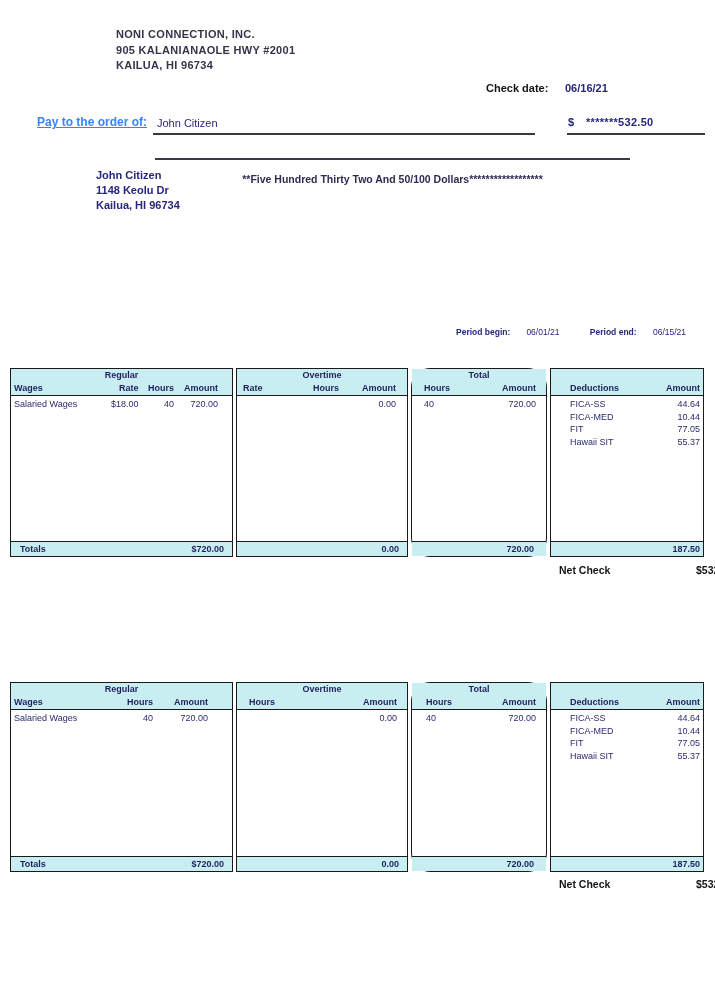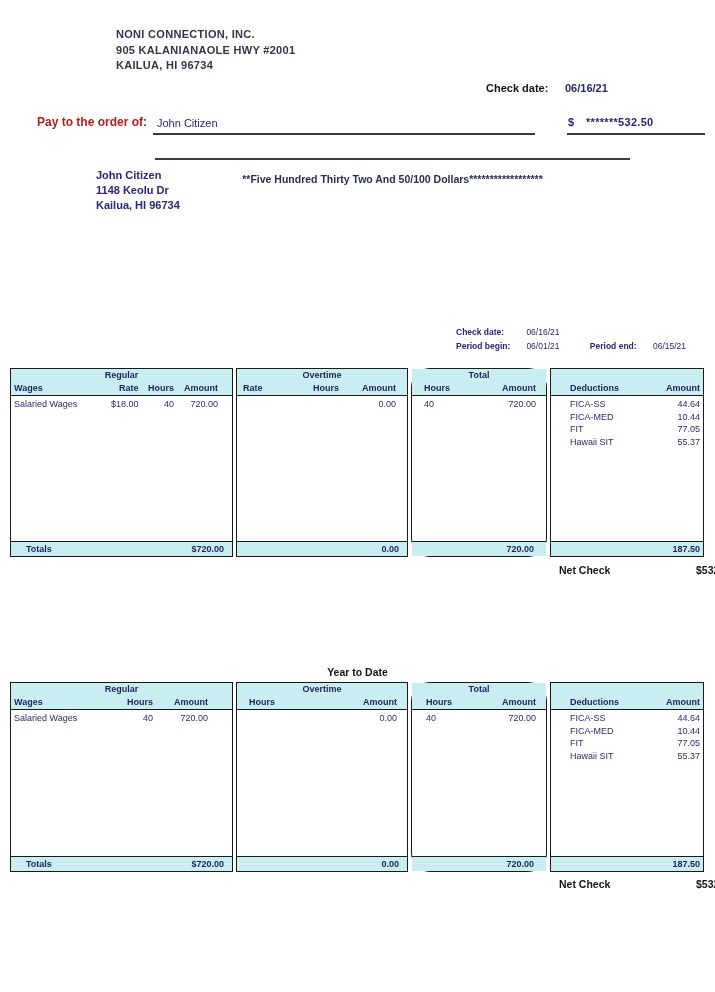--- a/index.html
+++ b/index.html
@@ -6,21 +6,21 @@
   .page{
     position:relative;width:715px;height:992px;background:#ffffff;overflow:hidden;
     font-family:"Liberation Sans",sans-serif;color:#222;
   }
   .abs{position:absolute;}
   
   .company{left:116px;top:27px;font-size:11px;font-weight:bold;color:#38324a;line-height:15.5px;letter-spacing:.3px;}
   .chk-date-row{left:486px;top:82px;font-size:11px;}
   .chk-date-row .lbl{font-weight:bold;color:#141414;}
   .chk-date-row .val{position:absolute;left:79px;top:0;color:var(--value_text,#26267d);font-weight:bold;white-space:nowrap;}
-  .payto-lbl{left:37px;top:115px;font-size:12px;font-weight:bold;color:#b91c1c;white-space:nowrap;}
+  .payto-lbl{left:37px;top:115px;font-size:12px;font-weight:bold;color:#3b82f6;white-space:nowrap;text-decoration:underline;}
   .payee-name{left:157px;top:117px;font-size:11px;color:var(--value_text,#26267d);}
   .uline{background:#3a3a42;height:2px;}
   .ul1{left:153px;top:133px;width:382px;}
   .dollar-sign{left:568px;top:116px;font-size:11px;font-weight:bold;color:var(--value_text,#26267d);}
   .amt-num{left:586px;top:116px;font-size:11px;font-weight:bold;color:var(--value_text,#26267d);letter-spacing:.3px;}
   .ul2{left:567px;top:133px;width:138px;}
   .amt-words{left:155px;top:141px;width:475px;text-align:center;font-size:10.5px;font-weight:bold;color:#2c2c52;white-space:nowrap;margin-top:32px;}
   .ul3{left:155px;top:158px;width:475px;height:1.5px;}
   .payee-block{left:96px;top:168px;font-size:11px;color:var(--value_text,#26267d);line-height:15px;font-weight:bold;}
   
@@ -66,21 +66,21 @@
   
   .t2 .cB1{width:50px;padding-left:12px;}
   .t2 .cB2{width:118px;text-align:right;padding-right:8px;}
   
   .t2 .cC1{width:52px;padding-left:14px;}
   .t2 .cC2{width:80px;text-align:right;padding-right:8px;}
   
   .cD1{padding-left:19px;}
   .cD2{text-align:right;padding-right:3px;}
   
-  .totlbl{padding-left:15px;}
+  .totlbl{padding-left:9px;}
   .totA{flex:1;text-align:right;padding-right:8px;}
   .totB{flex:1;text-align:right;padding-right:8px;}
   .totC{flex:1;text-align:right;padding-right:12px;}
   .totD{flex:1;text-align:right;padding-right:3px;}
   
   .netline{width:175px;display:flex;justify-content:space-between;font-size:10.5px;font-weight:bold;color:#141414;}
   .nl1{left:559px;top:564px;}
   .nl2{left:559px;top:878px;}
   .ytd-title{left:10px;top:666px;width:695px;text-align:center;font-size:10.5px;font-weight:bold;color:#141414;}
 </style>
@@ -112,24 +112,20 @@
   <div class="abs uline ul3"></div>
 
   <div class="abs payee-block">
     <div>John Citizen</div>
     <div>1148 Keolu Dr</div>
     <div>Kailua, HI 96734</div>
   </div>
 
   <div class="abs stub-dates">
     <div class="row">
-      <span class="lbl sd-l1">Check date:</span>
-      <span class="sd-v1">06/16/21</span>
-    </div>
-    <div class="row">
       <span class="lbl sd-l1">Period begin:</span>
       <span class="sd-v1">06/01/21</span>
       <span class="sd-pe">Period end:</span>
       <span class="sd-pev">06/15/21</span>
     </div>
   </div>
 
   <div class="abs ptable t1">
 
     <div class="sec secA">
@@ -218,21 +214,20 @@
         <span class="c totD">187.50</span>
       </div>
     </div>
   </div>
 
   <div class="abs netline nl1">
     <span>Net Check</span>
     <span>$532.50</span>
   </div>
 
-  <div class="abs ytd-title">Year to Date</div>
 
   <div class="abs ptable t2">
 
     <div class="sec secA">
       <div class="ghead">Regular</div>
       <div class="shead">
         <span class="c cA1">Wages</span>
         <span class="c cA2">Hours</span>
         <span class="c cA3">Amount</span>
       </div>

